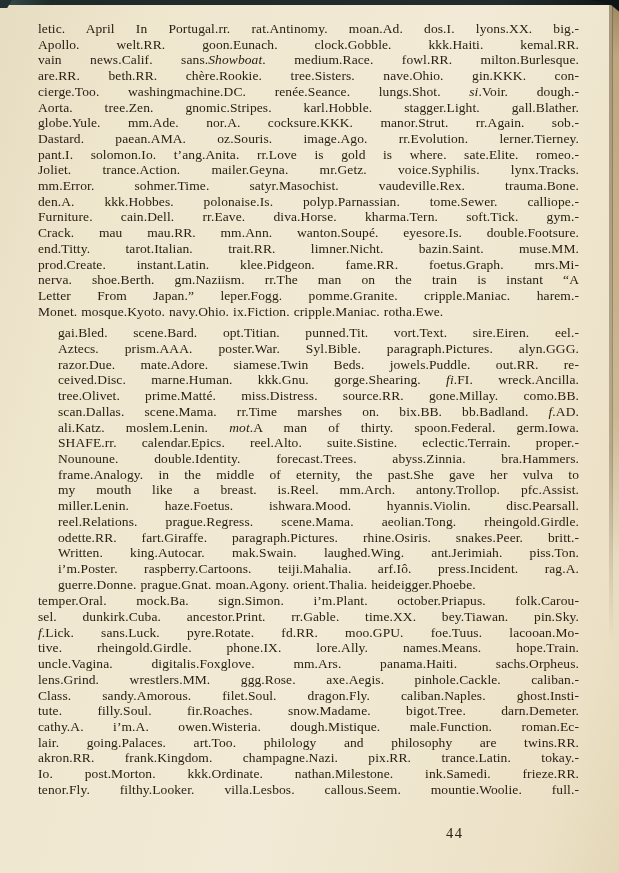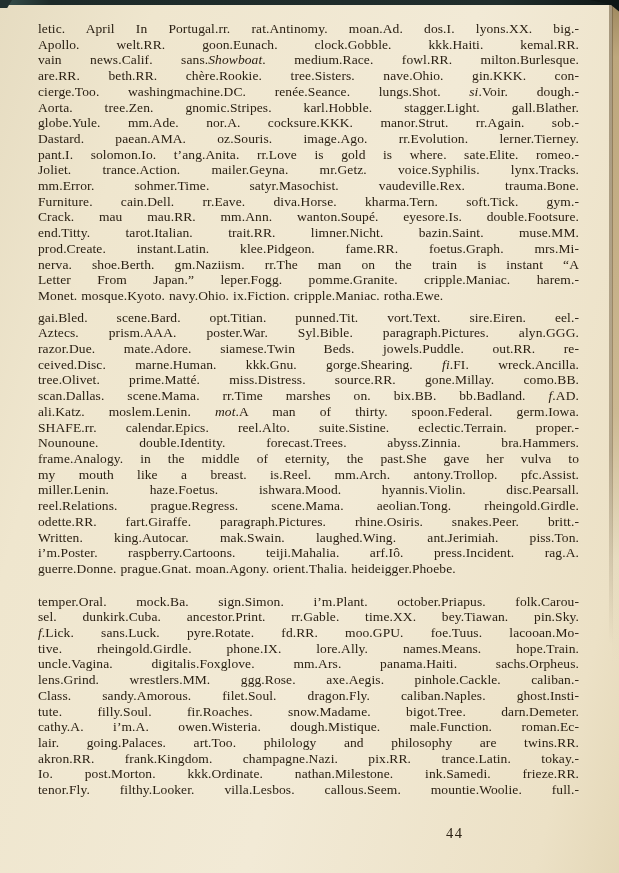--- a/index.html
+++ b/index.html
@@ -33,22 +33,22 @@
     background:linear-gradient(to bottom,
       rgba(104,86,58,0.55) 0%, rgba(104,86,58,0.42) 70%, rgba(104,86,58,0) 100%);
   }
   .text-block {
     position:absolute; left:38px; top:21px; width:541px;
     font-size:13.5px; line-height:15.7px; color:#2b2114;
     letter-spacing:0.1px; word-spacing:0.5px;
   }
   .para .line { text-align:justify; text-align-last:justify; }
   .para.endleft .line:last-child { text-align-last:left; }
-  .gap1 { margin-top:6px; }
-  .gap2 { margin-top:17px; }
+  .gap1 { margin-top:6px;margin-left:20px; }
+  .gap2 { margin-top:1px; }
   .line i { font-style:italic; }
   .page-number {
     position:absolute; left:446px; top:825px;
     font-size:14.5px; color:#2b2114; letter-spacing:1.5px;
   }
 </style>
 </head>
 <body>
 
 <div class="scan">
@@ -64,20 +64,21 @@
         <div class="line">Apollo. welt.RR. goon.Eunach. clock.Gobble. kkk.Haiti. kemal.RR.</div>
         <div class="line">vain news.Calif. sans.<i>Showboat</i>. medium.Race. fowl.RR. milton.Burlesque.</div>
         <div class="line">are.RR. beth.RR. chère.Rookie. tree.Sisters. nave.Ohio. gin.KKK. con-</div>
         <div class="line">cierge.Too. washingmachine.DC. renée.Seance. lungs.Shot. <i>si</i>.Voir. dough.-</div>
         <div class="line">Aorta. tree.Zen. gnomic.Stripes. karl.Hobble. stagger.Light. gall.Blather.</div>
         <div class="line">globe.Yule. mm.Ade. nor.A. cocksure.KKK. manor.Strut. rr.Again. sob.-</div>
         <div class="line">Dastard. paean.AMA. oz.Souris. image.Ago. rr.Evolution. lerner.Tierney.</div>
         <div class="line">pant.I. solomon.Io. t’ang.Anita. rr.Love is gold is where. sate.Elite. romeo.-</div>
         <div class="line">Joliet. trance.Action. mailer.Geyna. mr.Getz. voice.Syphilis. lynx.Tracks.</div>
         <div class="line">mm.Error. sohmer.Time. satyr.Masochist. vaudeville.Rex. trauma.Bone.</div>
+        <div class="line">den.A. kkk.Hobbes. polonaise.Is. polyp.Parnassian. tome.Sewer. calliope.-</div>
         <div class="line">Furniture. cain.Dell. rr.Eave. diva.Horse. kharma.Tern. soft.Tick. gym.-</div>
         <div class="line">Crack. mau mau.RR. mm.Ann. wanton.Soupé. eyesore.Is. double.Footsure.</div>
         <div class="line">end.Titty. tarot.Italian. trait.RR. limner.Nicht. bazin.Saint. muse.MM.</div>
         <div class="line">prod.Create. instant.Latin. klee.Pidgeon. fame.RR. foetus.Graph. mrs.Mi-</div>
         <div class="line">nerva. shoe.Berth. gm.Naziism. rr.The man on the train is instant “A</div>
         <div class="line">Letter From Japan.” leper.Fogg. pomme.Granite. cripple.Maniac. harem.-</div>
         <div class="line">Monet. mosque.Kyoto. navy.Ohio. ix.Fiction. cripple.Maniac. rotha.Ewe.</div>
       </div>
     <div class="para endleft gap1">
         <div class="line">gai.Bled. scene.Bard. opt.Titian. punned.Tit. vort.Text. sire.Eiren. eel.-</div>

